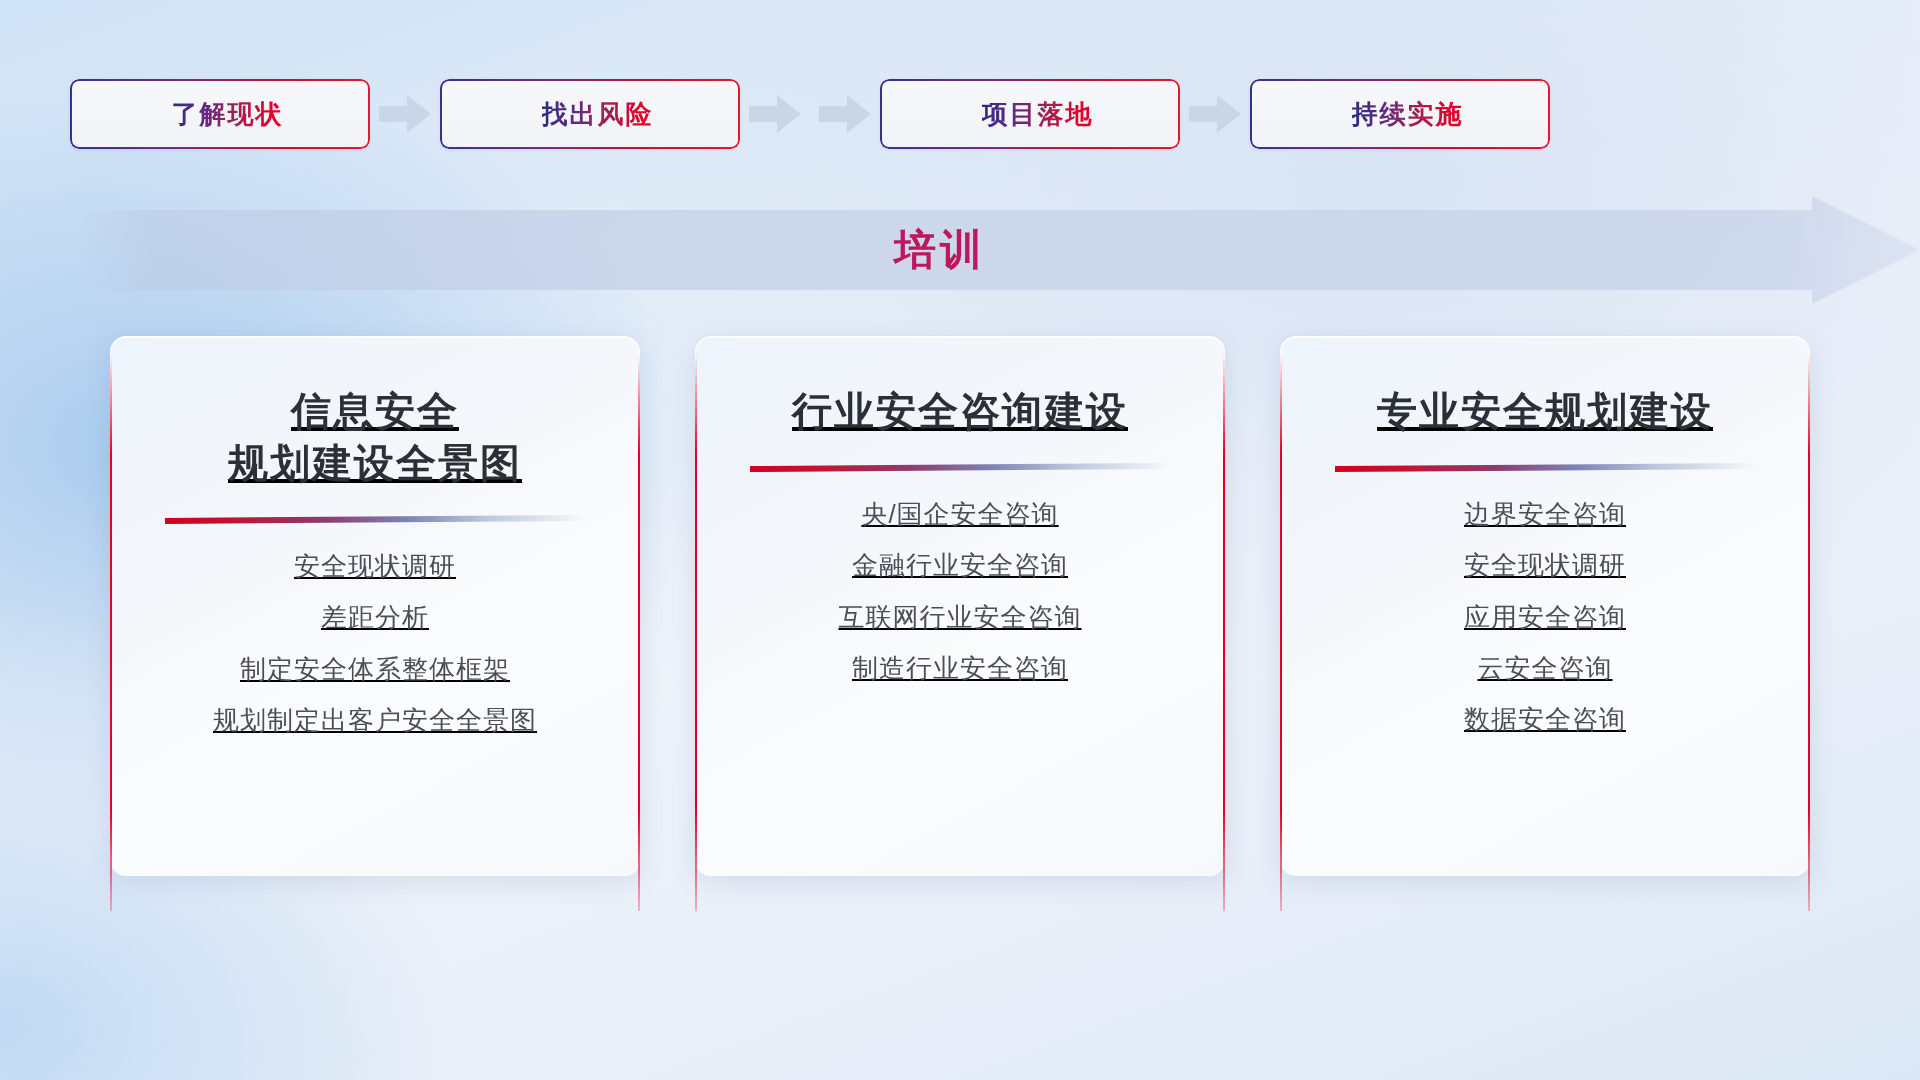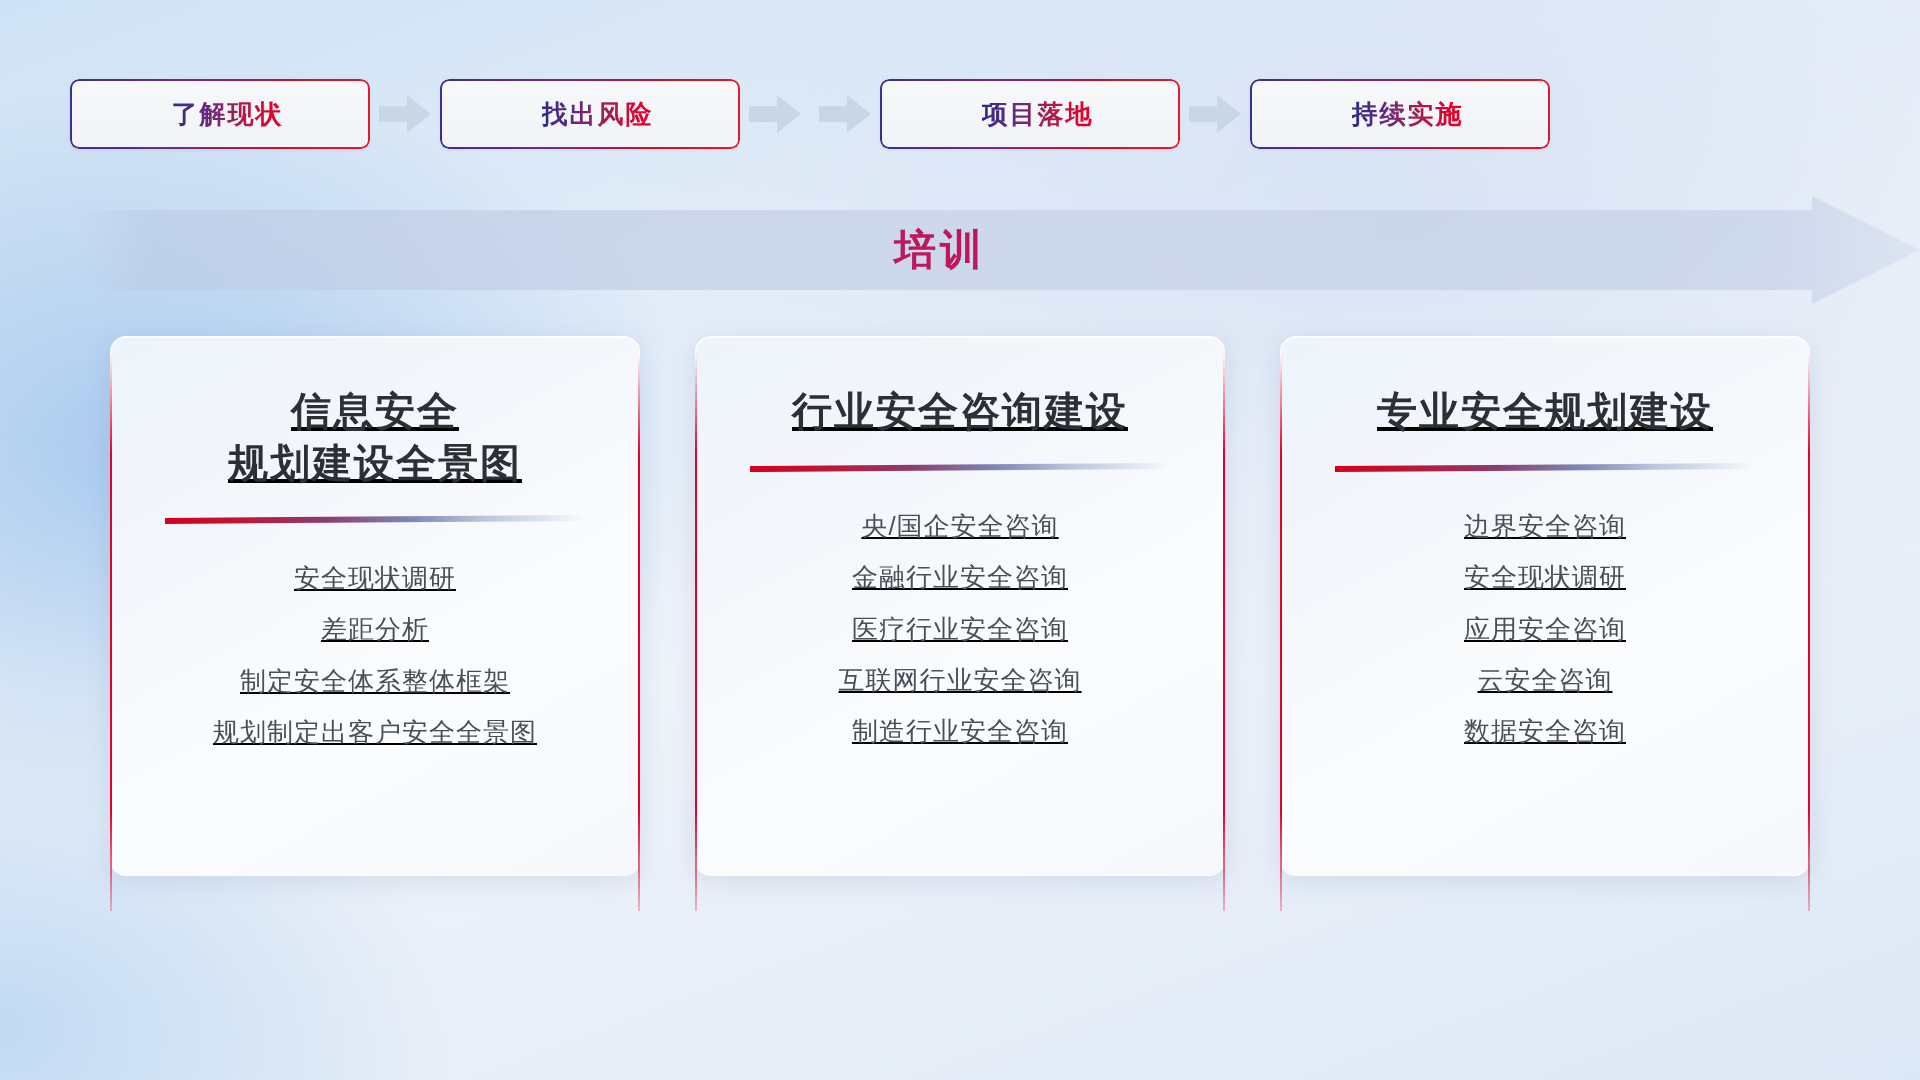--- a/index.html
+++ b/index.html
@@ -97,21 +97,21 @@
     margin-top:48px; text-align:center;
     font-size:40px; font-weight:700; line-height:1.30;
     color:#2b2f36; letter-spacing:2px; white-space:pre-line;
   }
   .card-divider {
     margin-top:26px; width:420px; height:9px;
     background:linear-gradient(90deg,#d6001c 0%,#c01432 16%,#8e3a6d 38%,#7d86b4 58%,#b9c6dc 76%,rgba(205,215,230,0) 100%);
     clip-path:polygon(0 3px, 100% 0, 100% 6px, 0 9px);
   }
   .card-list {
-    margin-top:34px; width:100%;
+    margin-top:22px; width:100%;
     display:flex; flex-direction:column; align-items:center; gap:11px;
   }
   .card-list li {
     list-style:none; font-size:26px; color:#4a4f57; letter-spacing:1px; line-height:1.55;
   }
 
   
   #bottom-captions {
     position:absolute; left:0; top:912px; width:1920px; height:60px;
   }
@@ -192,21 +192,20 @@
     </div>
 
     <div class="card">
       <span class="edge l"></span>
       <span class="edge r"></span>
       <div class="card-title">行业安全咨询建设</div>
       <div class="card-divider"></div>
       <ul class="card-list">
         <li>央/国企安全咨询</li>
         <li>金融行业安全咨询</li>
-        <li>医疗行业安全咨询</li>
         <li>互联网行业安全咨询</li>
         <li>制造行业安全咨询</li>
       </ul>
     </div>
 
     <div class="card">
       <span class="edge l"></span>
       <span class="edge r"></span>
       <div class="card-title">专业安全规划建设</div>
       <div class="card-divider"></div>

